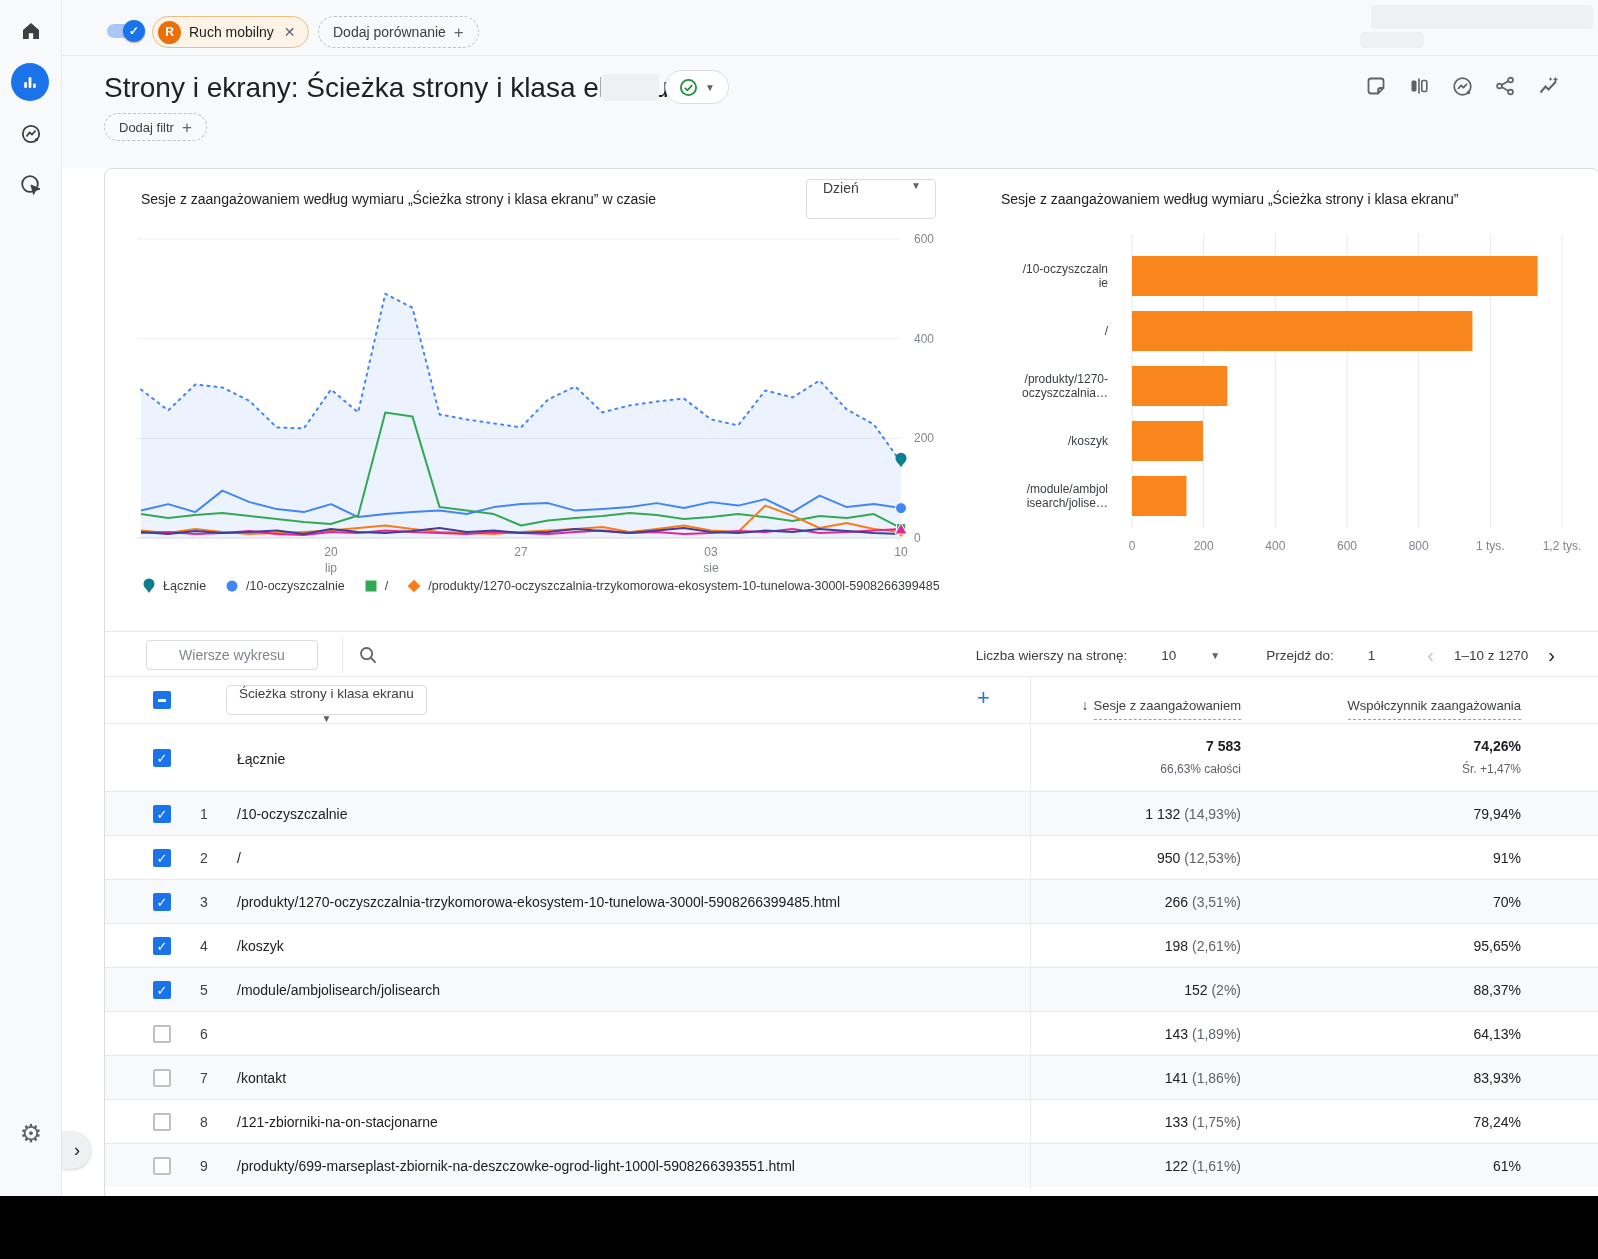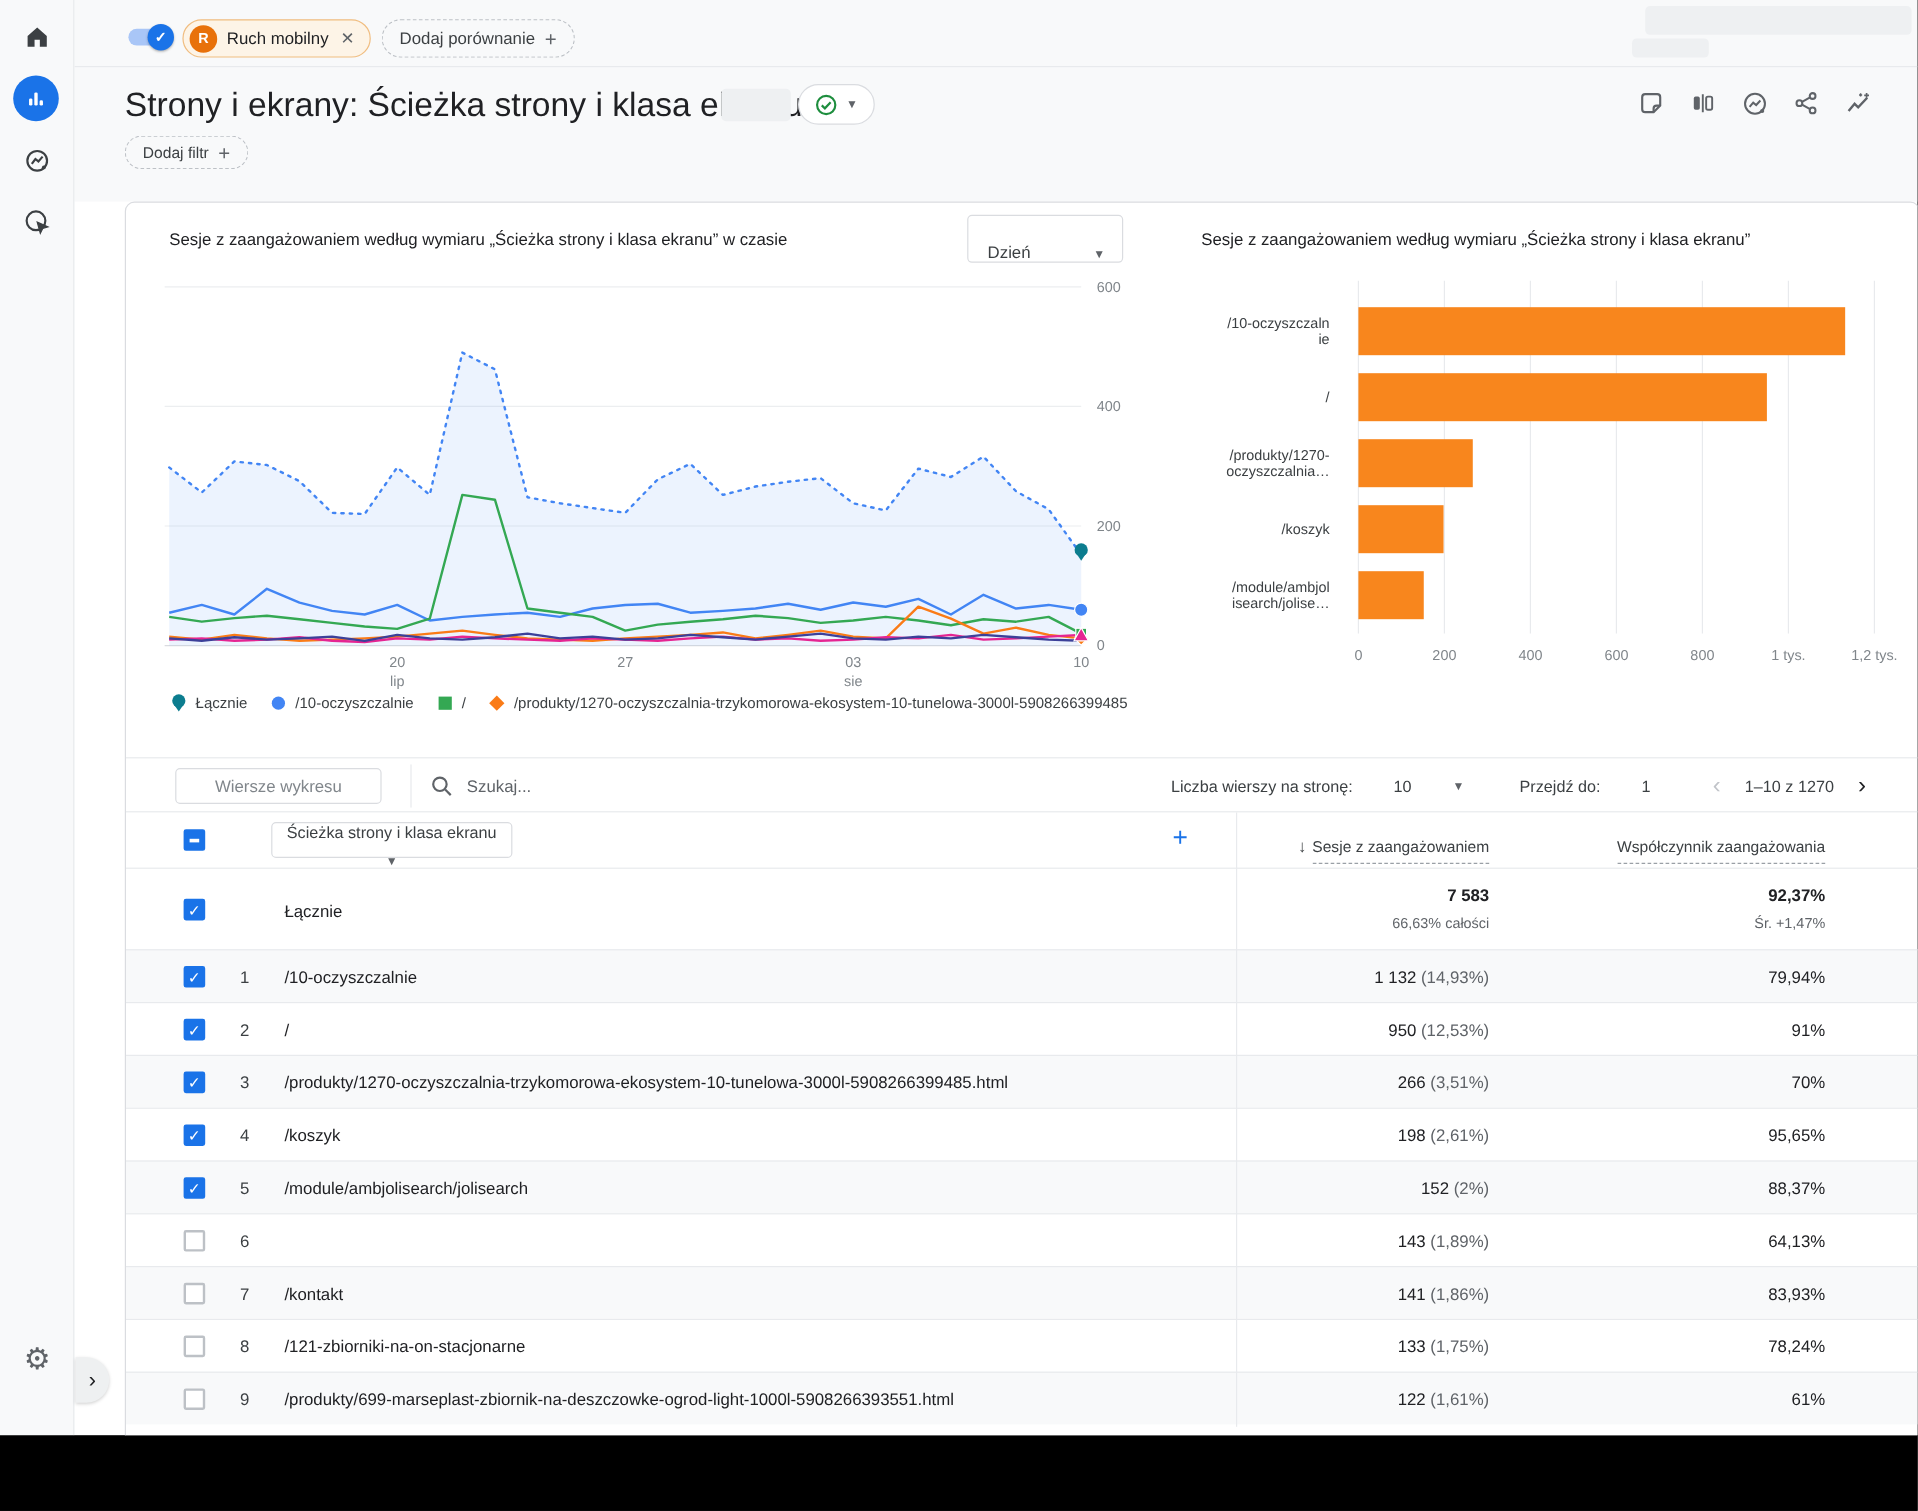--- a/index.html
+++ b/index.html
@@ -64,21 +64,21 @@
   .ta-ic { width:24px; height:24px; display:flex; align-items:center; justify-content:center; cursor:pointer; }
 
   
   .card { position:absolute; left:104px; top:168px; width:1496px; height:1042px;
           border:1px solid #dadce0; border-radius:8px; background:#fff; }
   .chart-title { position:absolute; font-size:14px; color:#202124; }
   .lc-title { left:36px; top:22px; width:640px; }
   .bc-title { left:896px; top:22px; width:580px; }
   .interval-select { position:absolute; left:701px; top:10px; width:130px; height:40px;
                      border:1px solid #dadce0; border-radius:4px; background:#fff; display:flex;
-                     align-items:flex-end; padding:0 14px 0 16px; cursor:pointer; }
+                     align-items:flex-start; padding:0 14px 0 16px; cursor:pointer; }
   .interval-select .val { font-size:14px; color:#3c4043; flex:1; }
   .caret { font-size:10px; color:#5f6368; }
 
   #linechart { position:absolute; left:32px; top:60px; }
   #barchart  { position:absolute; left:892px; top:57px; }
   .legend { position:absolute; left:36px; top:408px; width:805px; height:18px; overflow:hidden;
             white-space:nowrap; display:flex; gap:18px; align-items:center; }
   .legend-item { display:inline-flex; gap:6px; align-items:center; font-size:12.5px; color:#3c4043; flex:none; }
 
   
@@ -339,21 +339,20 @@
         <text x="111" y="281" fill="#3c4043" text-anchor="end" font-size="12">isearch/jolise…</text>
       </svg>
 
     <div class="toolbar">
       <button class="rows-btn">Wiersze wykresu</button>
       <div class="tb-divider"></div>
       <svg class="search-ic" width="20" height="20" viewBox="0 0 20 20" fill="none" stroke="#5f6368" stroke-width="1.8">
         <circle cx="8.6" cy="8.6" r="5.6"></circle>
           <line x1="13" y1="13" x2="17.6" y2="17.6"></line>
       </svg>
-      <input class="search-input" placeholder="Szukaj..." style="">
       <div class="toolbar-right">
         <span>Liczba wierszy na stronę:</span>
         <span class="tr-gap-m"></span>
         <span>10</span>
         <span class="tr-gap-m"></span>
         <span class="caret">▼</span>
         <span class="tr-gap-l"></span>
         <span>Przejdź do:</span>
         <span class="tr-gap-m"></span>
         <span>1</span>
@@ -379,21 +378,21 @@
       <div class="col-head col-rate">
         <span class="txt">Współczynnik zaangażowania</span>
       </div>
     </div>
 
     <div class="totals">
       <div class="cb checked">✓</div>
       <span class="totals-label">Łącznie</span>
       <span class="tot-v tot-s">7 583</span>
       <span class="tot-sub tot-s-sub">66,63% całości</span>
-      <span class="tot-v tot-r">92,37%</span>
+      <span class="tot-v tot-r">74,26%</span>
       <span class="tot-sub tot-r-sub">Śr. +1,47%</span>
     </div>
 
     <div id="rows">
         <div class="row odd">
           <div class="cb checked">✓</div>
           <span class="num">1</span>
           <span class="path">/10-oczyszczalnie</span>
           <span class="v1"><span>1 132 </span><span class="pct">(14,93%)</span></span>
           <span class="v2">79,94%</span>

